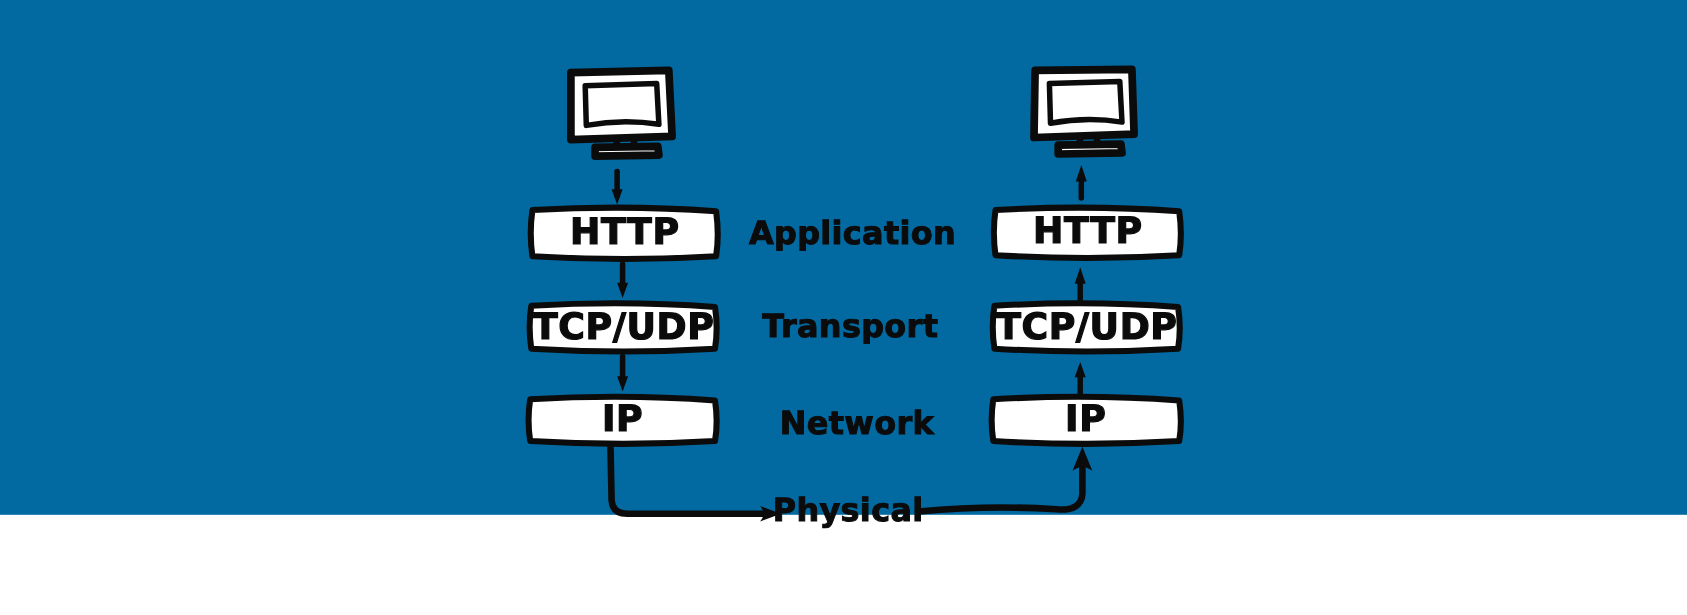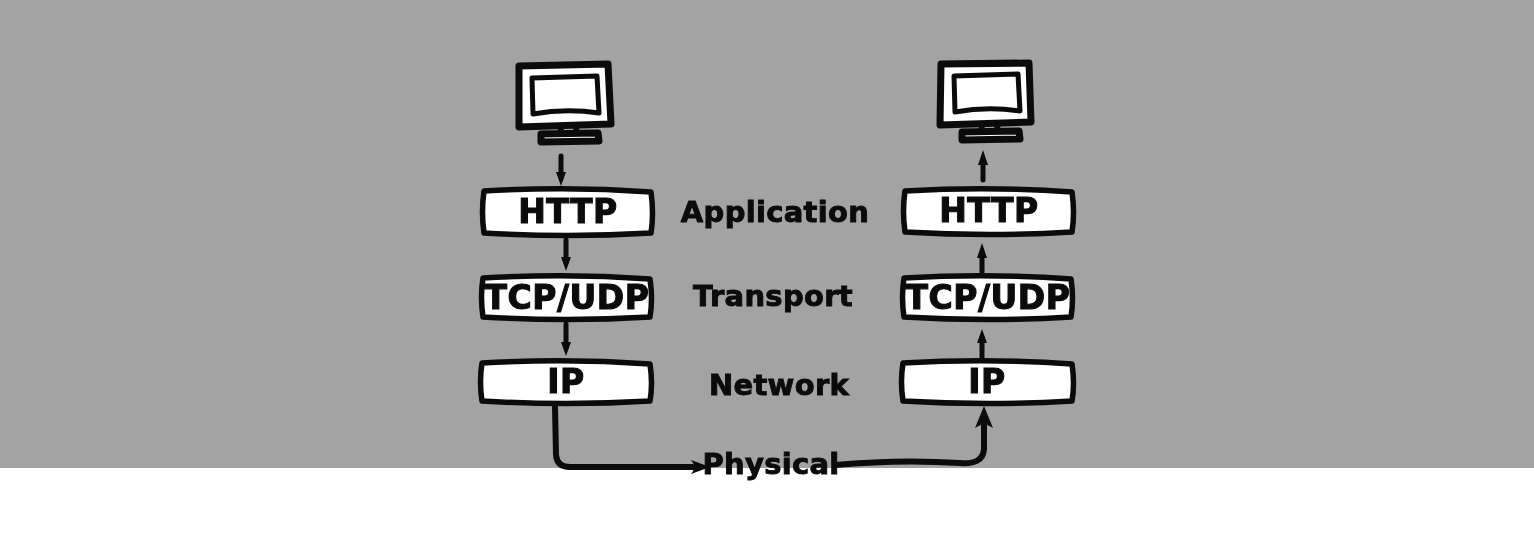--- a/index.html
+++ b/index.html
@@ -11,21 +11,21 @@
   body {
     width: 1534px;
     height: 559px;
     overflow: hidden;
     font-family: "DejaVu Sans", sans-serif;
   }
   #canvas-root {
     position: relative;
     width: 1534px;
     height: 468px;
-    background: #a3a3a3;
+    background: #0369a1;
     text-align: right;
   }
   svg.diagram {
     display: block;
     width: 1534px;
     height: 559px;
   }
   .ink {
     fill: none;
     stroke: #0b0b0b;

